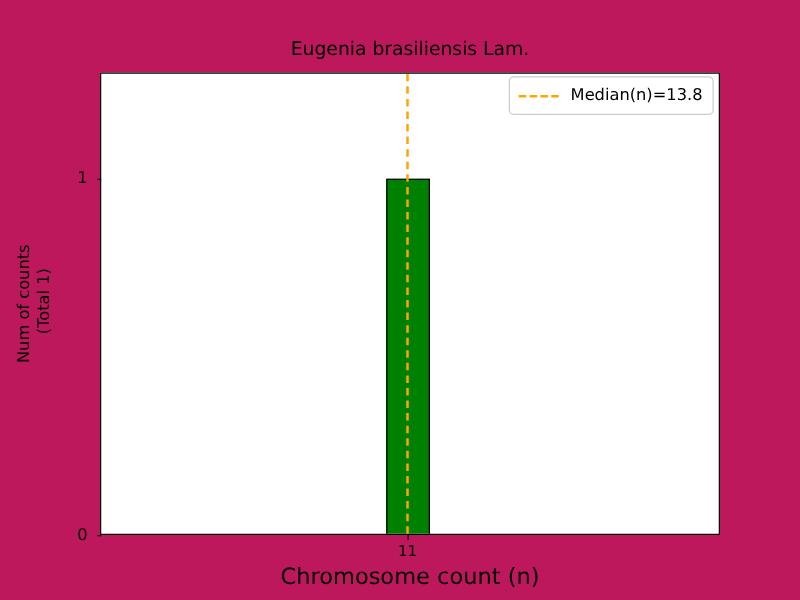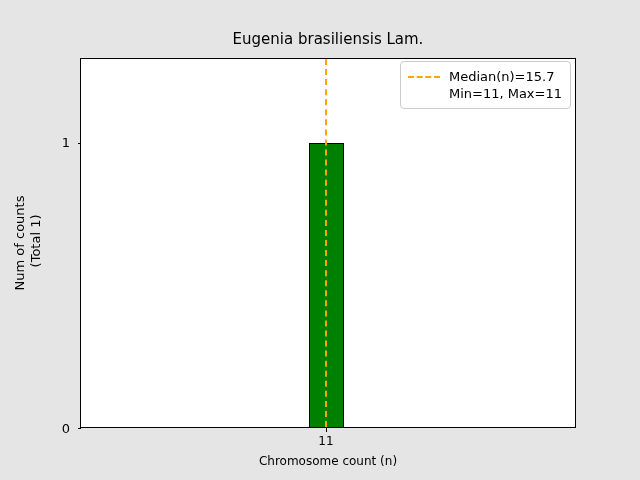--- a/index.html
+++ b/index.html
@@ -14,21 +14,21 @@
     overflow: hidden;
     font-family: "DejaVu Sans", sans-serif;
     color: #000000;
   }
 
   
   #figure {
     position: absolute;
     left: 0; top: 0;
     width: 640px; height: 480px;
-    background: #e5e5e5;
+    background: #be185d;
   }
 
   
   #chart-title {
     position: absolute;
     left: 80px;
     top: 30px;
     width: 496px;
     text-align: center;
     font-size: 15px;
@@ -105,21 +105,21 @@
     white-space: nowrap;
   }
 
   
   #xlabel {
     position: absolute;
     left: 80px;
     top: 454px;
     width: 496px;
     text-align: center;
-    font-size: 12px;
+    font-size: 18px;
     line-height: 15px;
     white-space: nowrap;
   }
   #ylabel-wrap {
     position: absolute;
     left: 0px;
     top: 58px;
     width: 56px;
     height: 370px;
   }
@@ -206,25 +206,21 @@
 
     <div class="ytick-mark" style="top:84px;"></div>
     <div class="ytick-mark" style="top:369px;"></div>
 
     <div class="xtick-mark" style="left:245px; top:369px;"></div>
     <div class="xtick-label" style="left:245px; top:376px;">11</div>
 
     <div id="legend">
       <div class="legend-row">
         <span class="legend-swatch"></span>
-        <span>Median(n)=15.7</span>
-      </div>
-      <div class="legend-row legend-line2">
-        <span class="legend-spacer"></span>
-        <span>Min=11, Max=11</span>
+        <span>Median(n)=13.8</span>
       </div>
     </div>
 
   </div>
 
   <div id="xlabel">Chromosome count (n)</div>
 
 </div>
 
 </body></html>

